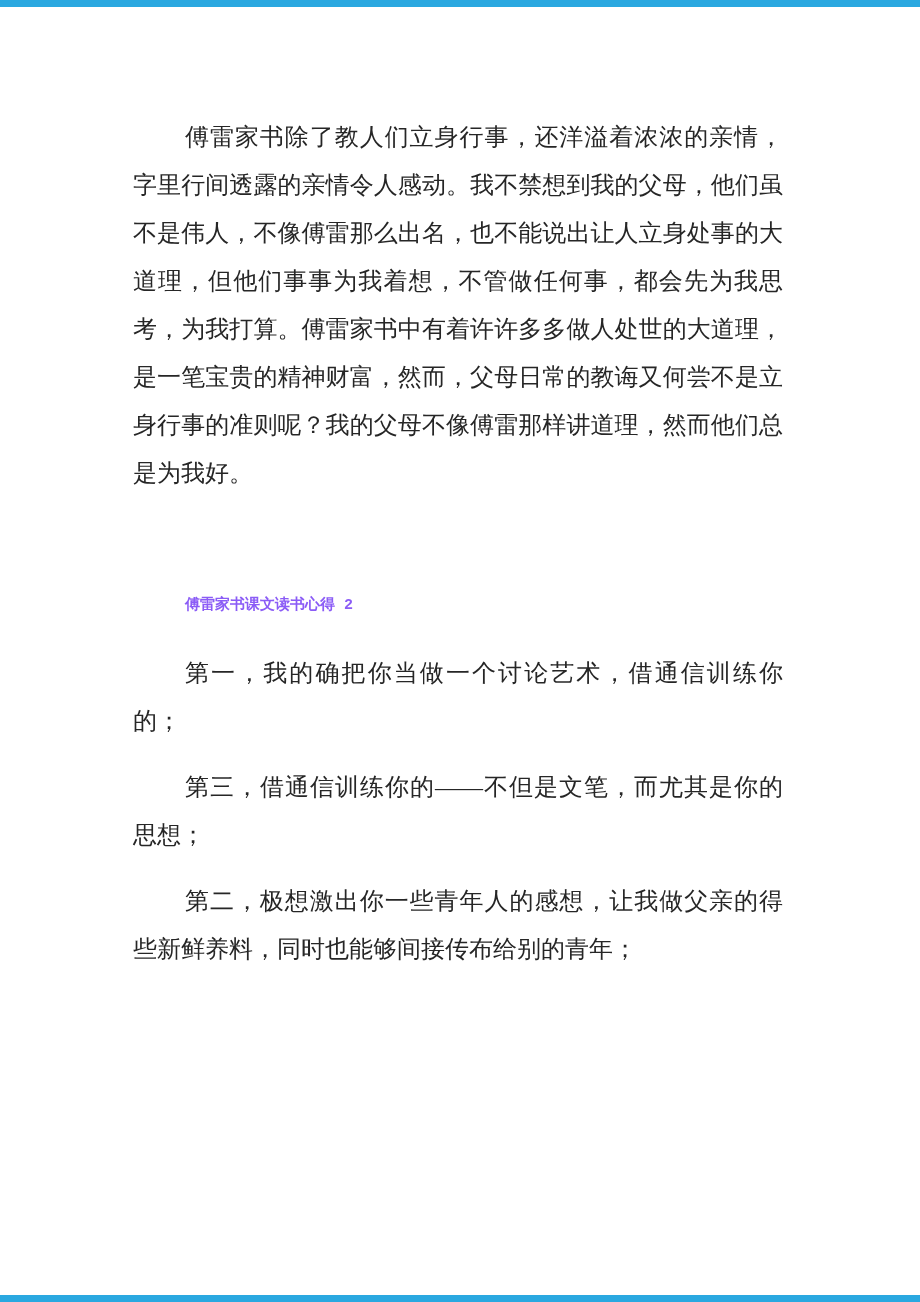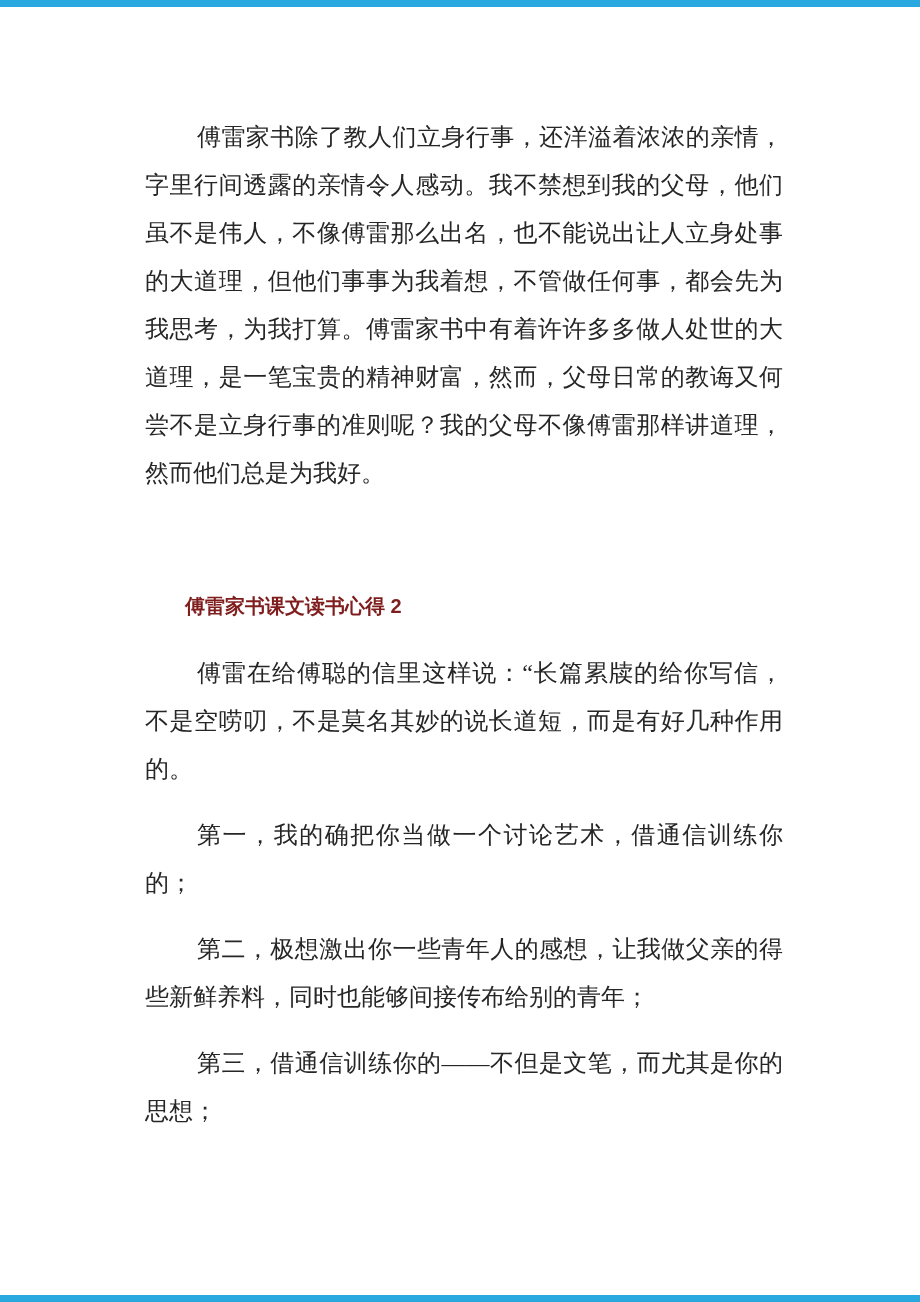--- a/index.html
+++ b/index.html
@@ -24,49 +24,48 @@
   .edge-bar.top { top: 0; }
   .edge-bar.bottom { bottom: 0; }
 
   .page {
     box-sizing: border-box;
     width: 920px;
     height: 1302px;
     padding: 113px 137px 0 133px;
   }
   .body-par {
-    margin: 0 0 18px 12px;
+    margin: 0 0 18px 0;
     font-family: "Liberation Serif", "DejaVu Serif", serif;
     font-size: 24px;
     line-height: 48px;
     color: #262626;
     text-align: justify;
     text-justify: inter-ideograph;
     text-indent: 52px;
     word-break: break-all;
   }
   .section-heading {
     margin: 94px 0 28px 0;
     padding-left: 52px;
-    font-family: Liberation Sans, sans-serif;
-    font-size: 20px;
+    font-family: Liberation Mono, monospace;
+    font-size: 15px;
     line-height: 30px;
     font-weight: bold;
-    color: #7f1d1d;
+    color: #8b5cf6;
   }
 </style>
 </head>
 <body>
 
 <div class="edge-bar top"></div>
 
 <div class="page">
   <p class="body-par">傅雷家书除了教人们立身行事，还洋溢着浓浓的亲情，字里行间透露的亲情令人感动。我不禁想到我的父母，他们虽不是伟人，不像傅雷那么出名，也不能说出让人立身处事的大道理，但他们事事为我着想，不管做任何事，都会先为我思考，为我打算。傅雷家书中有着许许多多做人处世的大道理，是一笔宝贵的精神财富，然而，父母日常的教诲又何尝不是立身行事的准则呢？我的父母不像傅雷那样讲道理，然而他们总是为我好。</p>
 
   <h2 class="section-heading">傅雷家书课文读书心得 2</h2>
 
-  <p class="body-par">傅雷在给傅聪的信里这样说：“长篇累牍的给你写信，不是空唠叨，不是莫名其妙的说长道短，而是有好几种作用的。</p>
   <p class="body-par">第一，我的确把你当做一个讨论艺术，借通信训练你的；</p>
+  <p class="body-par">第三，借通信训练你的——不但是文笔，而尤其是你的思想；</p>
   <p class="body-par">第二，极想激出你一些青年人的感想，让我做父亲的得些新鲜养料，同时也能够间接传布给别的青年；</p>
-  <p class="body-par">第三，借通信训练你的——不但是文笔，而尤其是你的思想；</p>
 </div>
 
 <div class="edge-bar bottom"></div>
 
 </body></html>

